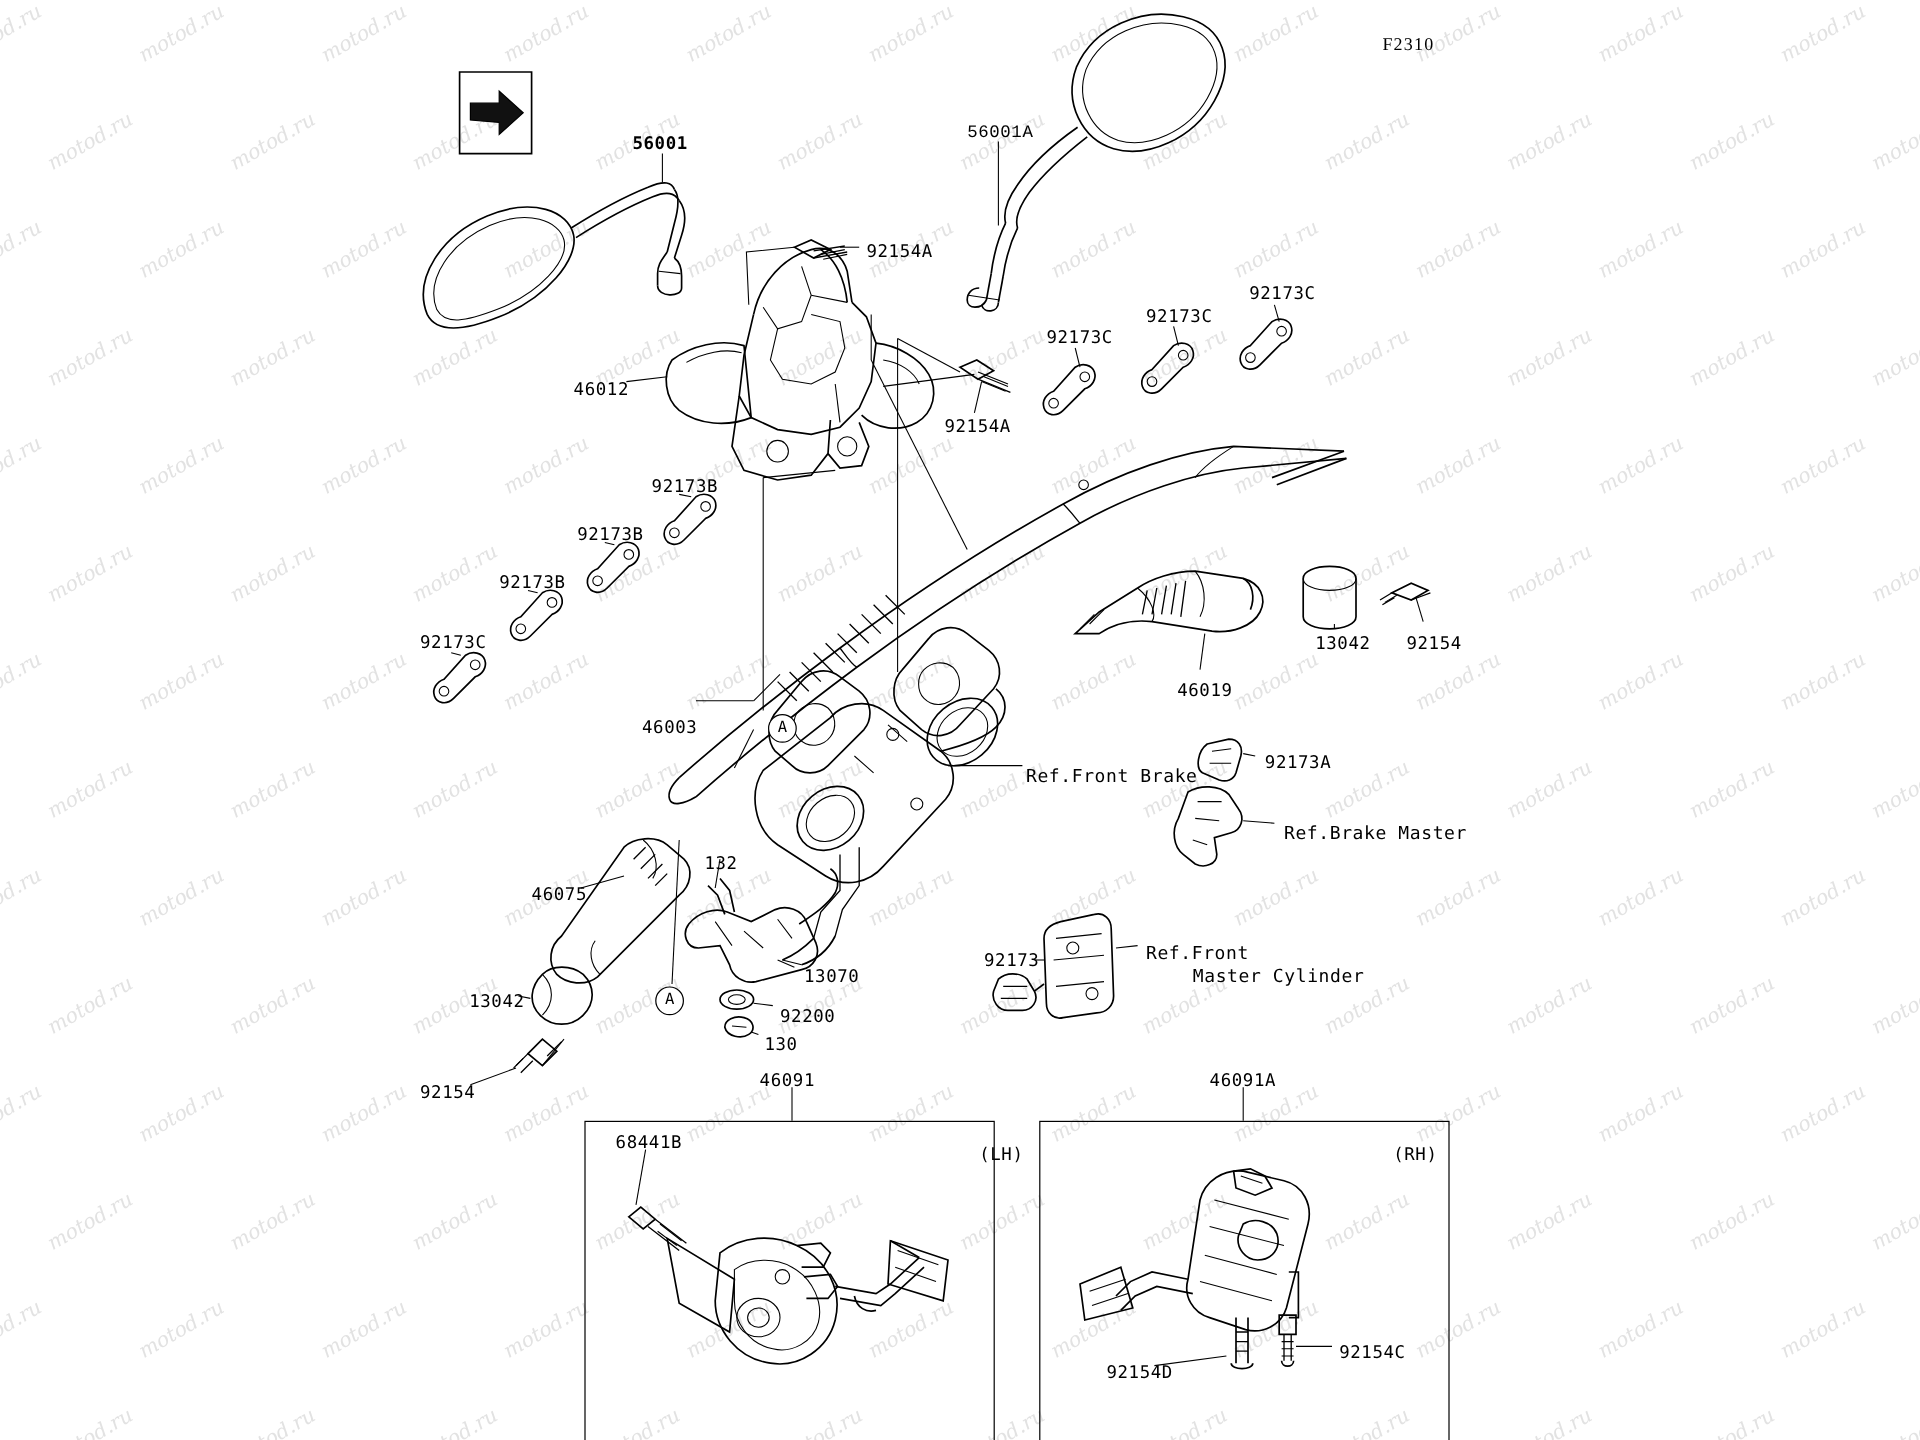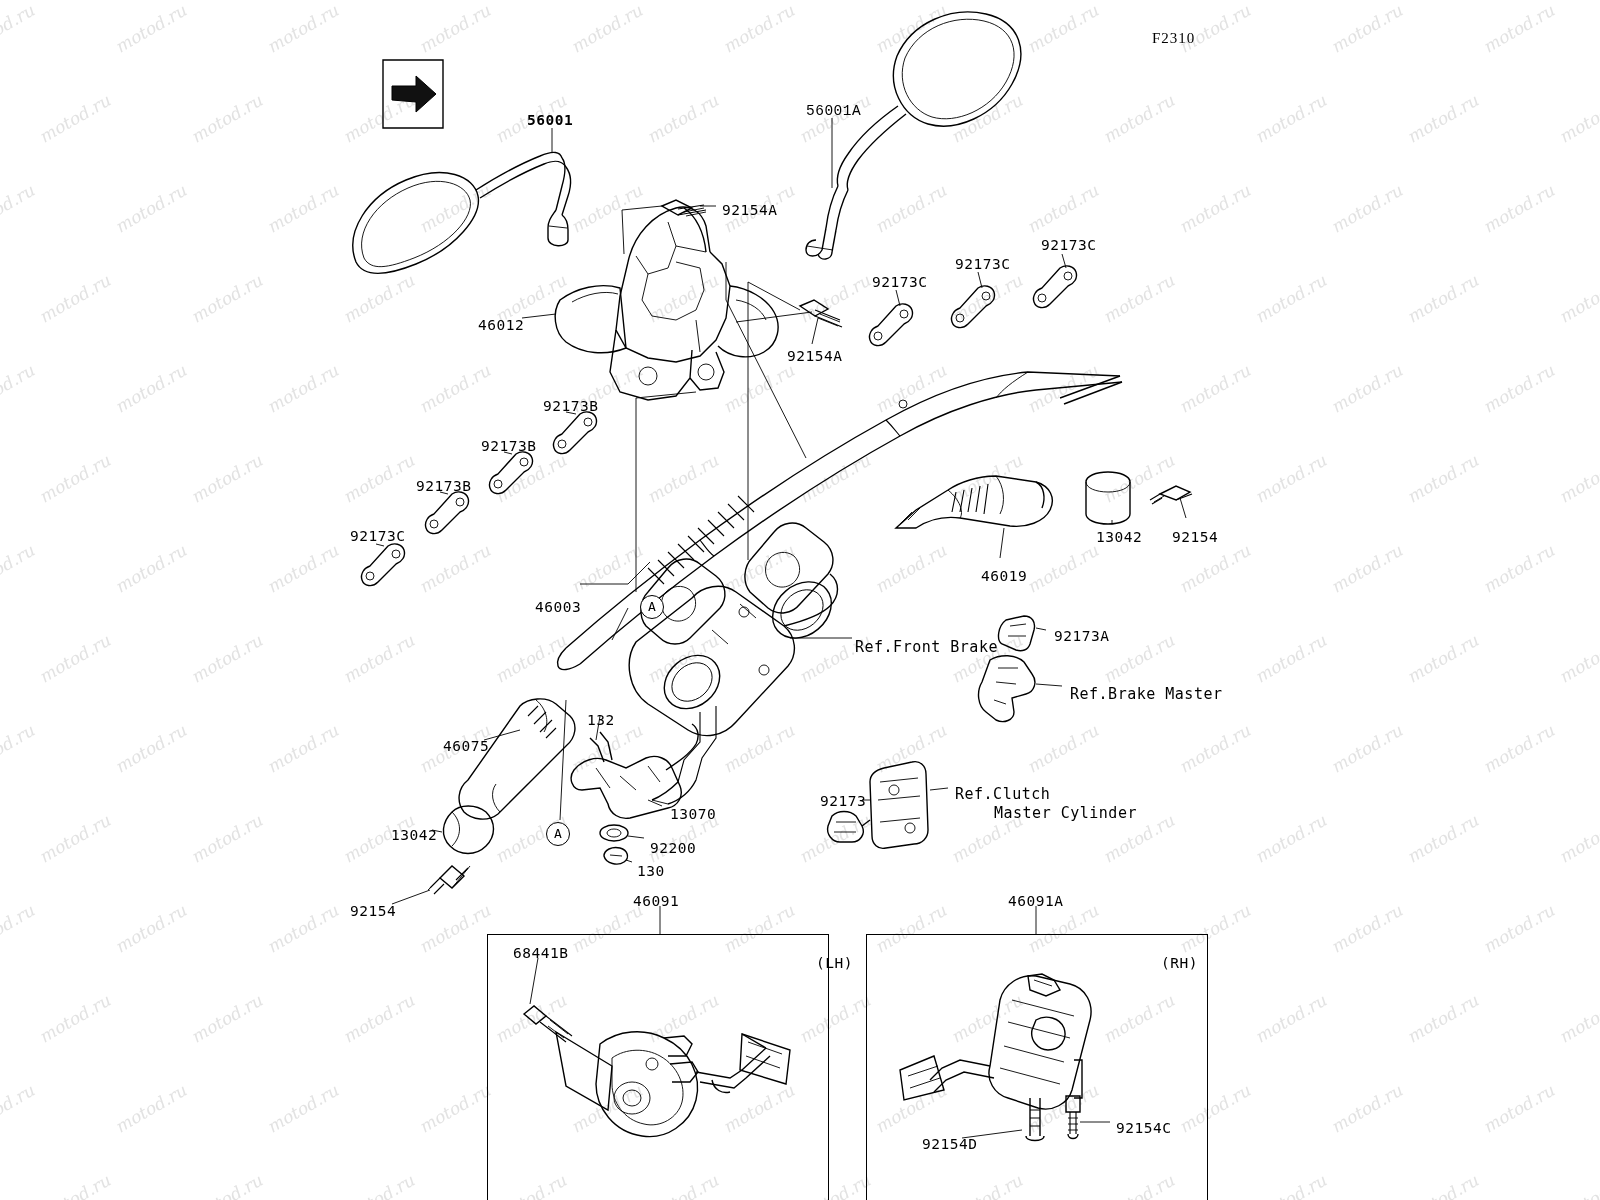--- a/index.html
+++ b/index.html
@@ -559,17 +559,17 @@
       <div class="lbl" style="left: 350px; top: 903px;">92154</div>
       <div class="lbl" style="left: 633px; top: 893px;">46091</div>
       <div class="lbl" style="left: 1008px; top: 893px;">46091A</div>
       <div class="lbl" style="left: 513px; top: 945px;">68441B</div>
       <div class="lbl" style="left: 1116px; top: 1120px;">92154C</div>
       <div class="lbl" style="left: 922px; top: 1136px;">92154D</div>
       <div class="lbl" style="left: 786px; top: 955px; margin-left: 30px;">(LH)</div>
       <div class="lbl" style="left: 1161px; top: 955px;">(RH)</div>
       <div class="lbl big" style="left: 855px; top: 638px;">Ref.Front Brake</div>
       <div class="lbl big" style="left: 1070px; top: 685px;">Ref.Brake Master</div>
-      <div class="lbl big" style="left: 955px; top: 785px;">Ref.Clutch</div>
+      <div class="lbl big" style="left: 955px; top: 785px;">Ref.Front</div>
       <div class="lbl big" style="left: 994px; top: 804px;">Master Cylinder</div>
     </div>
 
 </div>
 
 </body></html>

